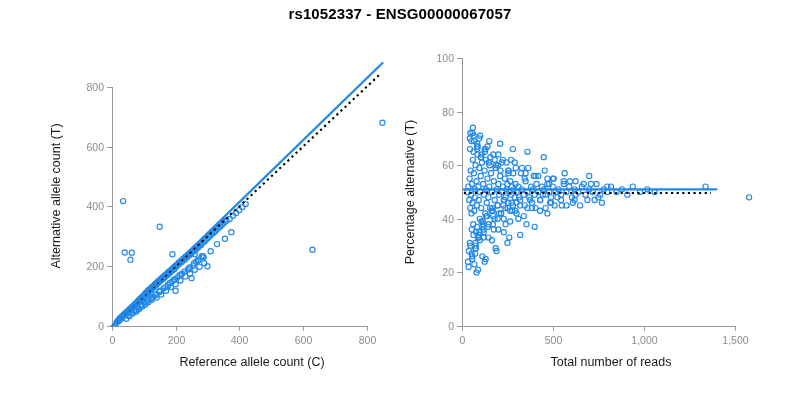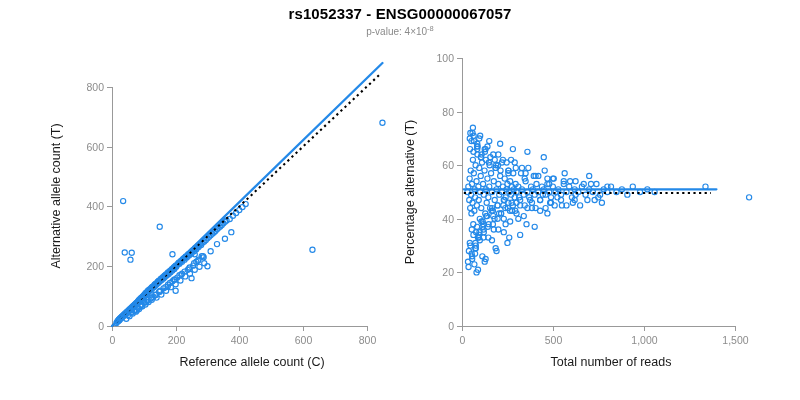--- a/index.html
+++ b/index.html
@@ -85,23 +85,20 @@
     stroke-linecap: butt;
   }
 </style>
 </head>
 <body>
 
 <div id="figure">
 
   <div class="title">rs1052337 - ENSG00000067057</div>
 
-  <div class="subtitle">
-    <span>p-value: 4</span><span>×</span><span>10</span><sup>-8</sup>
-  </div>
 
   <div class="panel" id="panel-left">
     <svg id="svg-left" width="400" height="358">
         <path d="M 112 44.91954022988506 L 112 284" class="axis-line"></path>
         <path d="M 107 284.5 L 112 284.5" class="axis-line"></path>
         <text x="104" y="288.2" text-anchor="end" class="tick-label">0</text>
         <path d="M 107 224.5 L 112 224.5" class="axis-line"></path>
         <text x="104" y="228.2" text-anchor="end" class="tick-label">200</text>
         <path d="M 107 164.5 L 112 164.5" class="axis-line"></path>
         <text x="104" y="168.2" text-anchor="end" class="tick-label">400</text>

